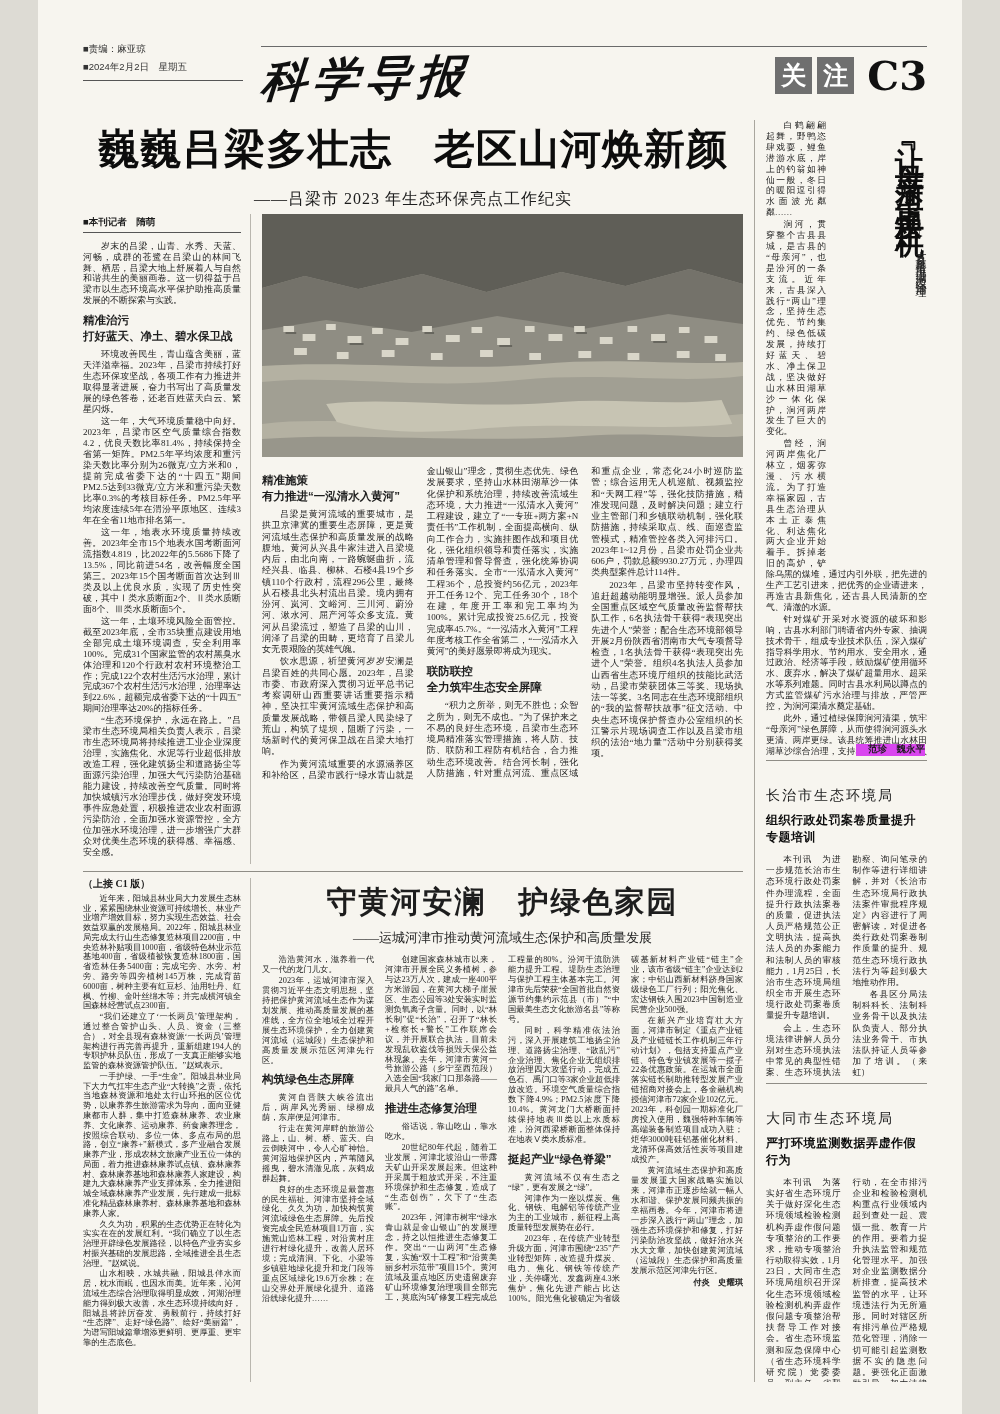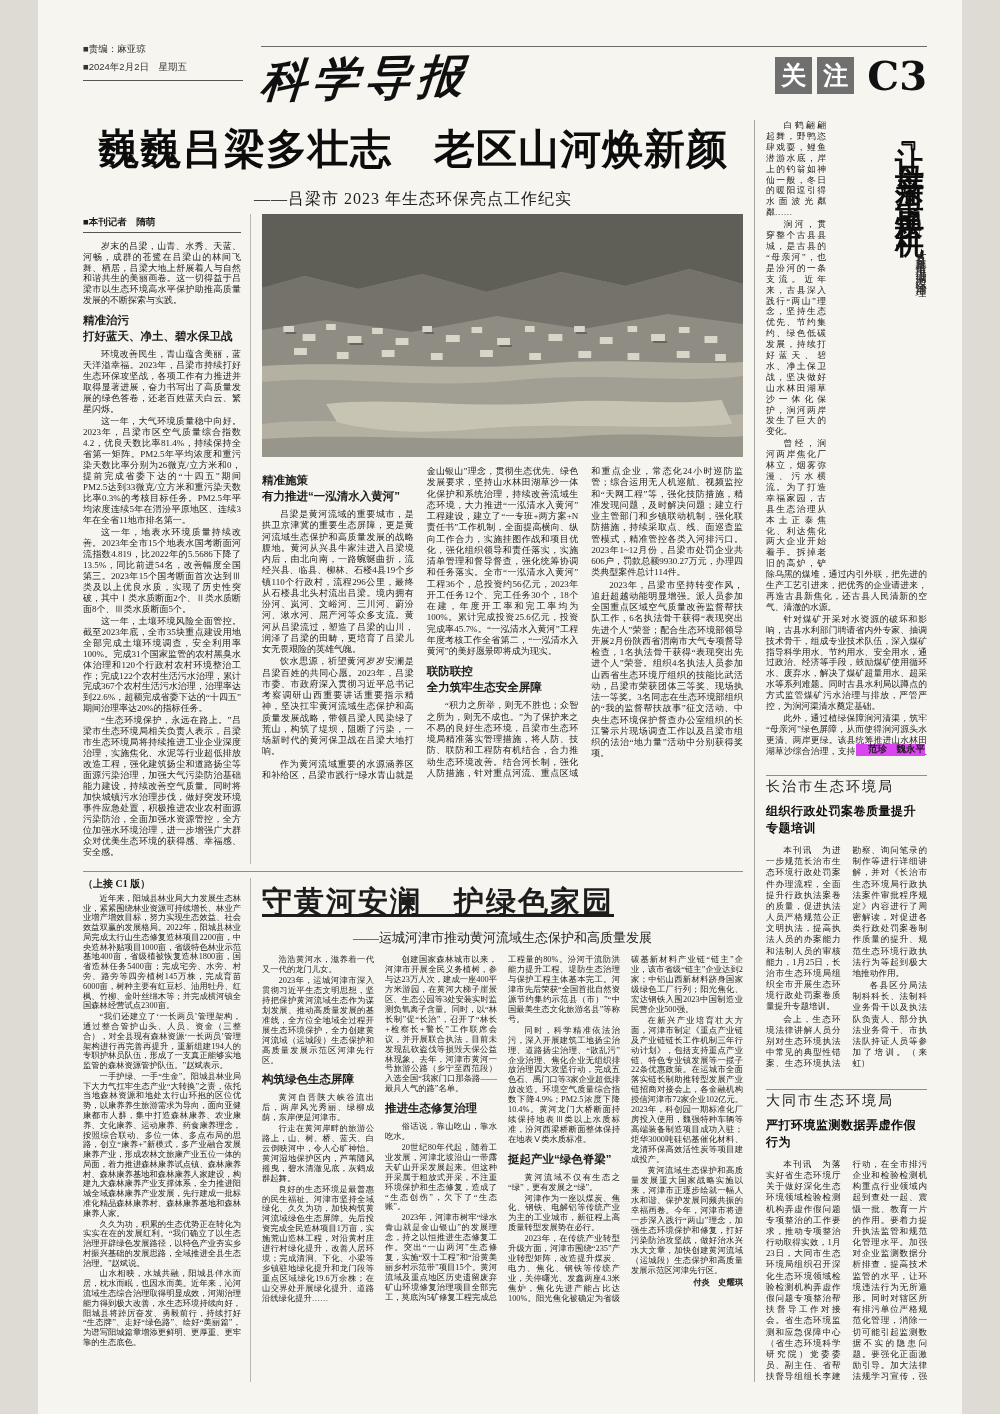--- a/index.html
+++ b/index.html
@@ -34,34 +34,34 @@
   .photo{height:243px;margin-bottom:9px;background:#9a988e;}
   .photo svg{display:block;width:100%;height:100%;}
   .mid-cols{flex:1;column-count:3;column-gap:13px;font-size:9px;line-height:1.25;
             text-align:justify;overflow:hidden;}
   .zone-rule{border-top:1px solid #8f8d86;margin:7px 0 6px;}
   
   .bottom-zone{display:flex;flex:1;overflow:hidden;}
   .col-b{width:158px;flex:none;padding-right:9px;border-right:1px solid #b9b6ae;
          font-size:8.3px;line-height:1.18;text-align:justify;overflow:hidden;}
   .huanghe{flex:1;padding-left:11px;display:flex;flex-direction:column;overflow:hidden;}
-  .hh-head{margin:4px 0 2px;font-size:30px;font-weight:bold;letter-spacing:2px;text-decoration:underline;}
+  .hh-head{text-align:center;margin:4px 0 2px;font-size:30px;font-weight:bold;letter-spacing:2px;}
   .hh-sub{text-align:center;font-size:13px;margin:4px 0 8px;}
   .hh-cols{flex:1;column-count:4;column-gap:11px;font-size:8.3px;line-height:1.2;
            text-align:justify;overflow:hidden;}
   
   .jh{height:636px;overflow:hidden;position:relative;font-size:8.8px;line-height:1.24;text-align:justify;}
   .jh-vert{float:right;width:92px;height:430px;margin:4px 0 6px 9px;writing-mode:vertical-rl;
            display:flex;}
   .jh-title{writing-mode:vertical-rl;font-size:29px;font-weight:bold;letter-spacing:9px;
             font-family:"Liberation Serif",serif;color:#0d0d0d;}
   .jh-sub{writing-mode:vertical-rl;font-size:11px;letter-spacing:3px;margin-left:7px;color:#222;}
   .jh-sign{position:absolute;right:2px;bottom:0;background:#d946ef;font-weight:bold;
            font-size:9.5px;padding-left:12px;}
-  .notice{border-top:1px solid #8f8d86;margin-top:19px;padding-top:0;}
+  .notice{border-top:1px solid #8f8d86;margin-top:4px;padding-top:24px;}
   .notice-bureau{font-family:"Liberation Sans",sans-serif;font-size:14px;letter-spacing:2px;margin:2px 0 7px;color:#222;}
   .notice-title{font-family:"Liberation Sans",sans-serif;font-weight:800;font-size:12px;
                 letter-spacing:.5px;margin:0 0 8px;color:#0c0c0c;}
   .notice-body{column-count:2;column-gap:12px;font-size:8.6px;line-height:1.3;text-align:justify;}
   
   .para{margin:0 0 1px;text-indent:2em;}
   .col-head{margin:7px 0 5px;font-family:"Liberation Sans",sans-serif;font-weight:bold;
             font-size:11.5px;line-height:1.35;white-space:pre-line;text-indent:0;break-after:avoid;}
   .para-sign{margin:2px 0 0;text-align:right;font-weight:bold;text-indent:0;}
   .byline{font-weight:bold;border-bottom:1px solid #555;padding-bottom:4px;margin:2px 0 8px;

